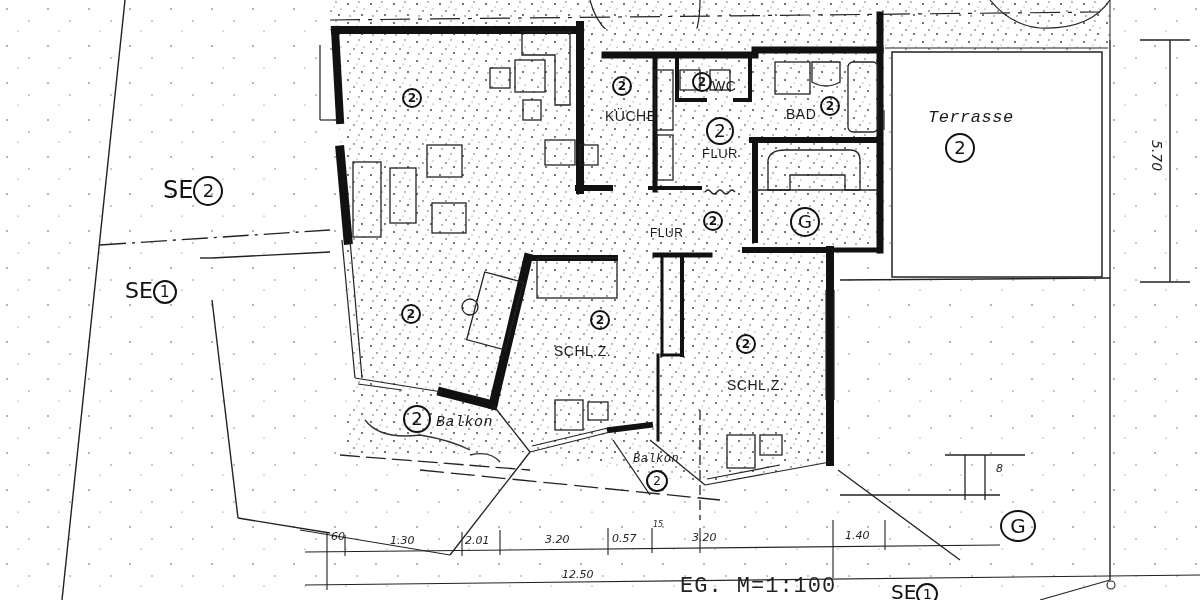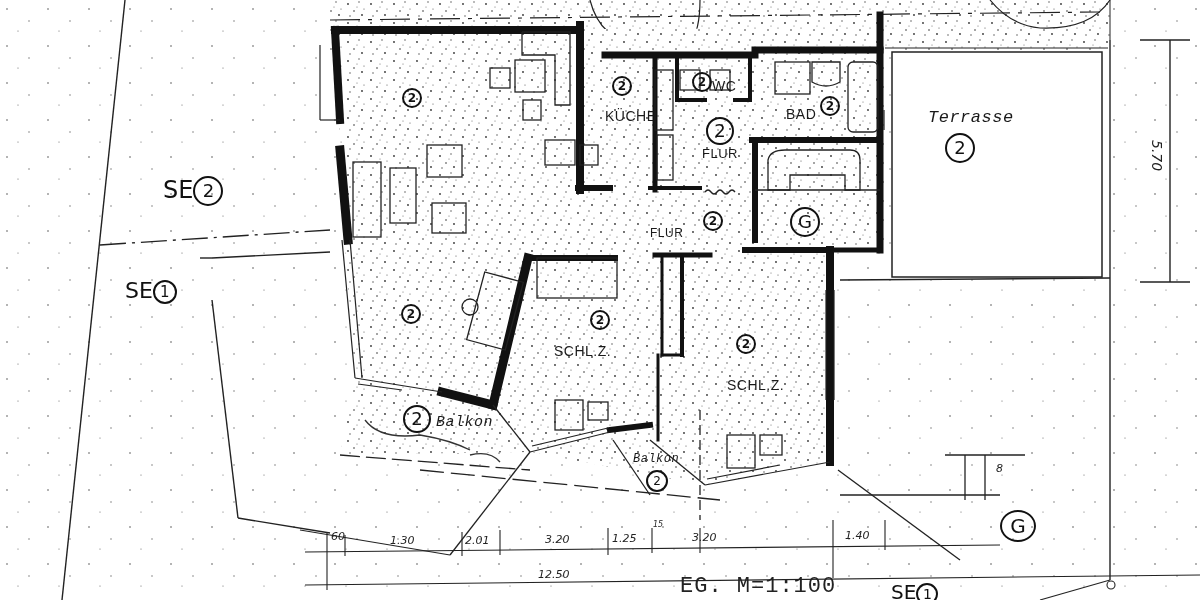--- a/index.html
+++ b/index.html
@@ -239,21 +239,21 @@
   <span>SE</span><span class="circ c-sm" style="width:24px;height:24px;line-height:20px;font-size:15px;font-weight:normal">1</span>
 </div>
 <div class="se" style="left:891px;top:572px;font-size:20px">
   <span>SE</span><span class="circ c-sm" style="width:22px;height:22px;line-height:18px;font-size:14px;font-weight:normal">1</span>
 </div>
 
 <div class="dim" style="left:331px;top:530px">60</div>
 <div class="dim" style="left:390px;top:534px">1.30</div>
 <div class="dim" style="left:465px;top:534px">2.01</div>
 <div class="dim" style="left:545px;top:533px">3.20</div>
-<div class="dim" style="left:612px;top:532px">1.25</div>
+<div class="dim" style="left:612px;top:532px">0.57</div>
 <div class="dim" style="left:692px;top:531px">3.20</div>
 <div class="dim" style="left:845px;top:529px">1.40</div>
-<div class="dim" style="left:538px;top:568px">12.50</div>
+<div class="dim" style="left:562px;top:568px">12.50</div>
 <div class="vdim" style="left:1165px;top:140px">5.70</div>
 <div class="dim" style="left:996px;top:462px">8</div>
 <div class="dim" style="left:653px;top:520px;font-size:8px">15</div>
 
 <div class="title" style="left:680px;top:574px">EG. M=1:100</div>
 
 </body></html>

